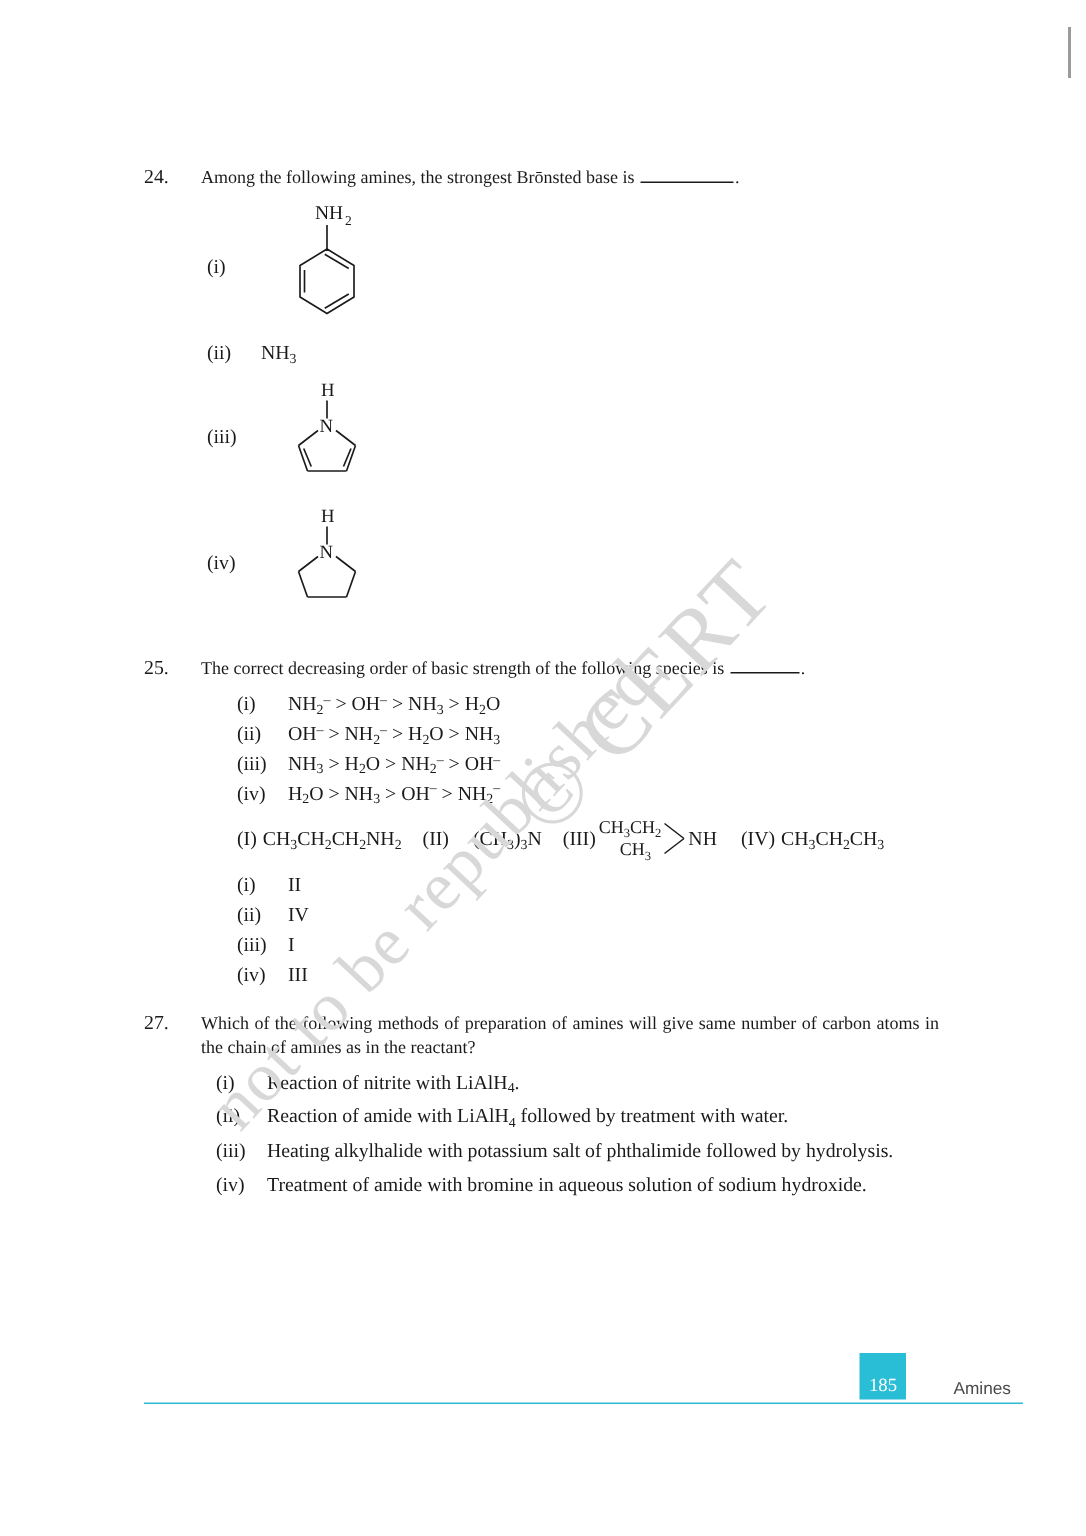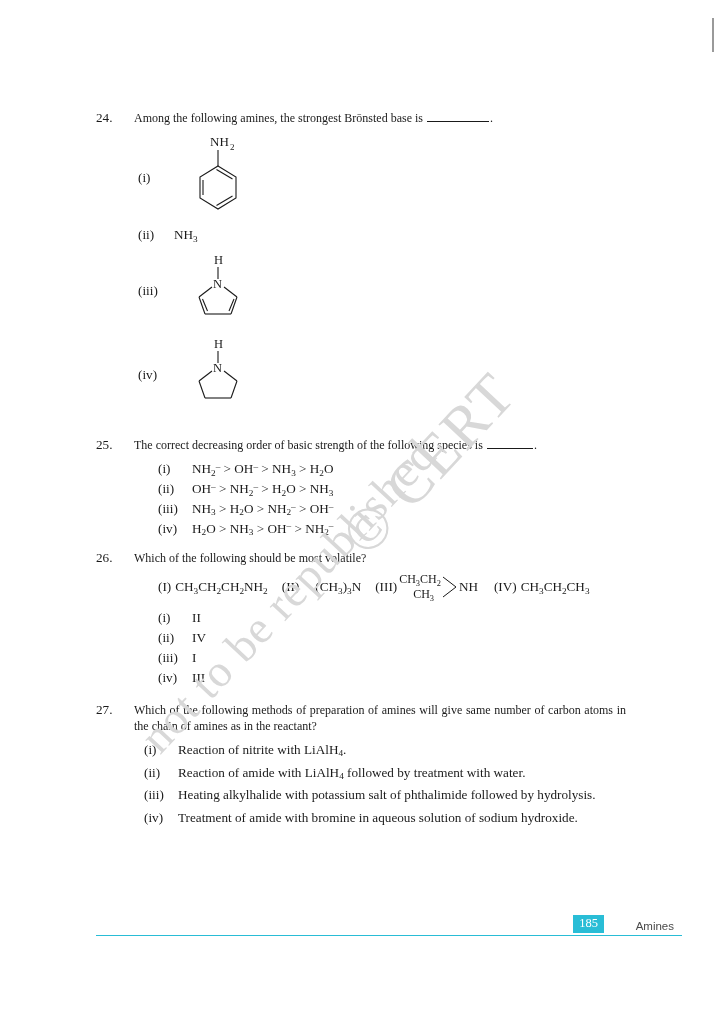--- a/index.html
+++ b/index.html
@@ -173,21 +173,21 @@
     bottom: 0;
     left: 0;
   }
   .page-number {
     position: absolute;
     right: 78px;
     bottom: 3px;
     background: #29bdd6;
     color: #ffffff;
     font-size: 12.5px;
-    padding: 1px 6px 2px 6px;
+    padding: 14px 6px 2px 6px;
     font-family: "Liberation Serif", serif;
   }
   .footer-title {
     position: absolute;
     right: 8px;
     bottom: 4px;
     font-size: 11.5px;
     color: #4a4a4a;
     font-family: "Liberation Sans", sans-serif;
   }
@@ -314,24 +314,20 @@
       <div class="opt-row">
         <div class="opt-lbl">(iii)</div>
         <div class="opt-body">NH<sub>3</sub> &gt; H<sub>2</sub>O &gt; NH<sub>2</sub><sup>–</sup> &gt; OH<sup>–</sup></div>
       </div>
       <div class="opt-row">
         <div class="opt-lbl">(iv)</div>
         <div class="opt-body">H<sub>2</sub>O &gt; NH<sub>3</sub> &gt; OH<sup>–</sup> &gt; NH<sub>2</sub><sup>–</sup></div>
       </div>
     </div>
 
-    <div class="q" style="margin-top:12px;">
-      <div class="qnum">26.</div>
-      <div class="qtext">Which of the following should be most volatile?</div>
-    </div>
 
     <div class="q26-line">
       <span class="q26-item">
         <span>(I)</span>
         <span style="margin-left:4px;">CH<sub>3</sub>CH<sub>2</sub>CH<sub>2</sub>NH<sub>2</sub></span>
       </span>
       <span class="q26-item">
         <span>(II)</span>
         <span style="margin-left:16px;">(CH<sub>3</sub>)<sub>3</sub>N</span>
       </span>

